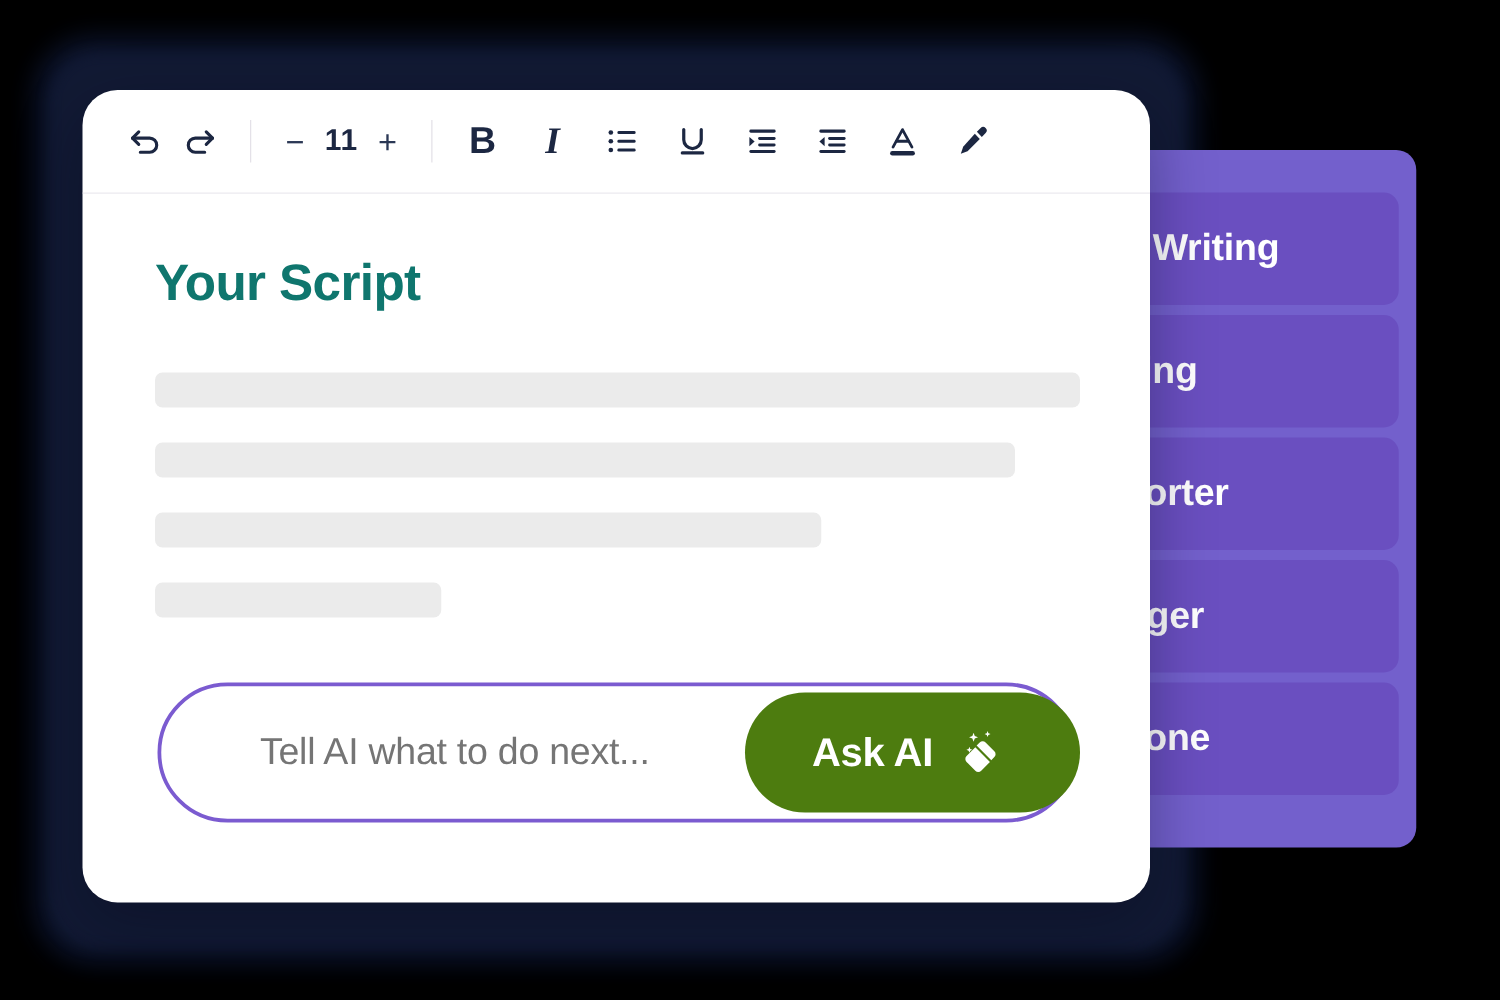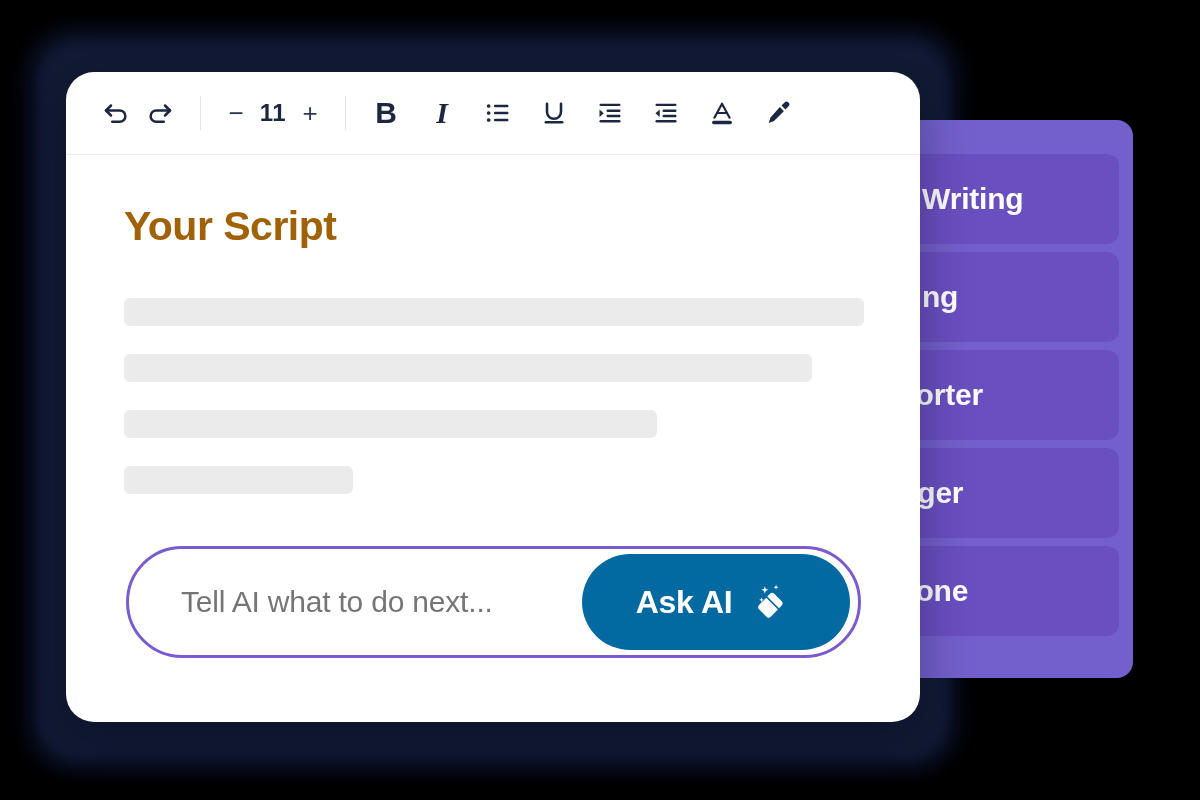--- a/index.html
+++ b/index.html
@@ -160,21 +160,21 @@
   .fmt-letter.bold { font-weight: bold; }
   .fmt-letter.italic { font-style: italic; font-weight: bold; font-family: "Liberation Serif", serif; }
 
   
   .doc-body {
     padding: 48px 56px 0 58px;
   }
   .doc-title {
     font-size: 41px;
     font-weight: bold;
-    color: #a16207;
+    color: #0f766e;
     letter-spacing: -0.5px;
     margin: 0 0 48px 0;
   }
   .skeleton-lines {
     display: flex;
     flex-direction: column;
     gap: 28px;
   }
   .skel {
     height: 28px;
@@ -193,36 +193,36 @@
     border-radius: 56px;
     background: #ffffff;
     box-sizing: border-box;
     display: flex;
     align-items: center;
     justify-content: space-between;
     padding: 0 8px 0 0;
   }
   .ai-placeholder {
     flex: 1;
-    padding-left: 52px;
+    padding-left: 79px;
     color: #b3a4e0;
     font-size: 30px;
     letter-spacing: -0.2px;
     white-space: nowrap;
     overflow: hidden;
     background: transparent;
     border: none;
     outline: none;
     font-family: "Liberation Sans", sans-serif;
   }
   .ask-ai-btn {
     flex: 0 0 auto;
     height: 96px;
     min-width: 268px;
-    background: #0369a1;
+    background: #4d7c0f;
     border-radius: 48px;
     display: flex;
     align-items: center;
     justify-content: center;
     gap: 22px;
     padding: 0 34px;
     box-sizing: border-box;
     border: none;
     cursor: pointer;
   }

